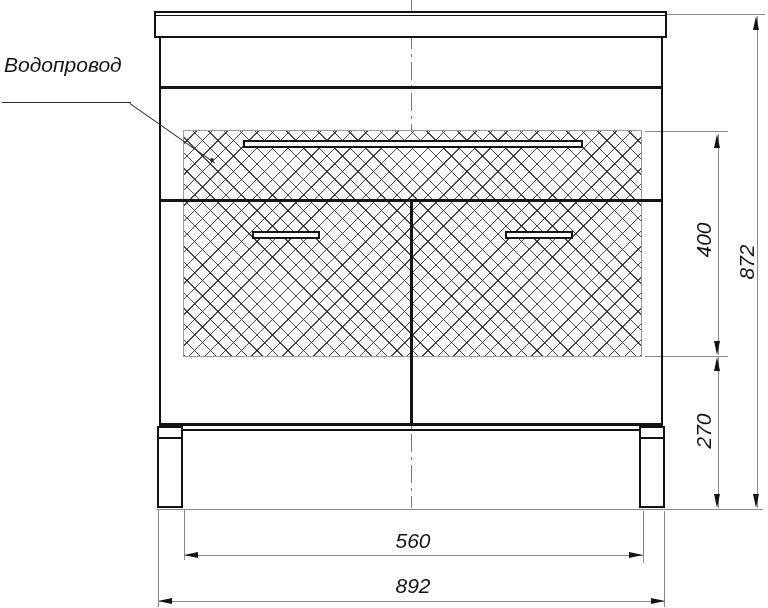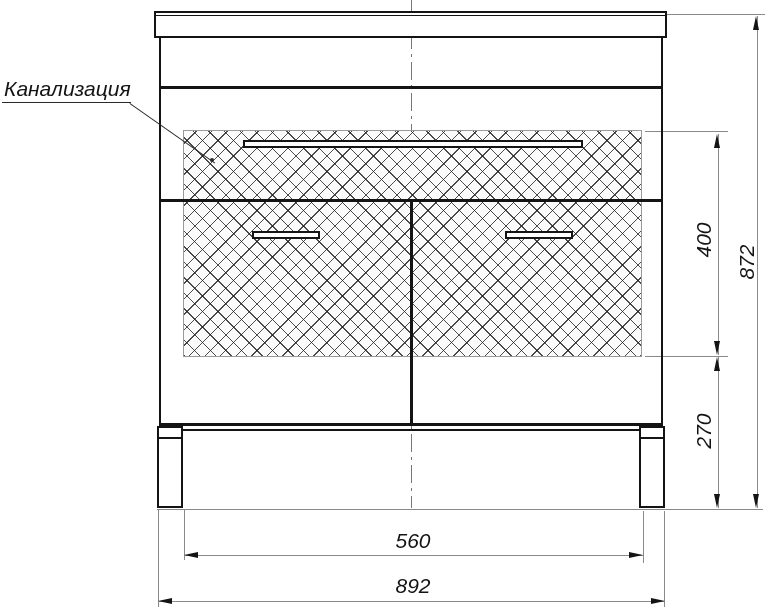--- a/index.html
+++ b/index.html
@@ -86,18 +86,18 @@
   <div class="arr east" style="left:629px;top:552px"></div>
   <div class="arr west" style="left:158px;top:598px"></div>
   <div class="arr east" style="left:651px;top:598px"></div>
 
   <div class="dimtext rot" style="left:704px;top:240px">400</div>
   <div class="dimtext rot" style="left:704px;top:431px">270</div>
   <div class="dimtext rot" style="left:747px;top:262px">872</div>
   <div class="dimtext" style="left:413px;top:541px">560</div>
   <div class="dimtext" style="left:413px;top:586px">892</div>
 
-  <div class="callout" style="left:4px;top:77px">Канализация</div>
+  <div class="callout" style="left:4px;top:53px">Водопровод</div>
   <div class="abs" style="left:2px;top:102px;width:129px;height:0;border-top:1.5px solid #2a2a2a"></div>
   <div class="leader" style="left:130px;top:102.5px;width:104px;transform:rotate(35deg)"></div>
   <div class="abs" style="left:210px;top:158px;width:4px;height:4px;border-radius:50%;background:#2a2a2a"></div>
 
 </div>
 
 </body></html>

